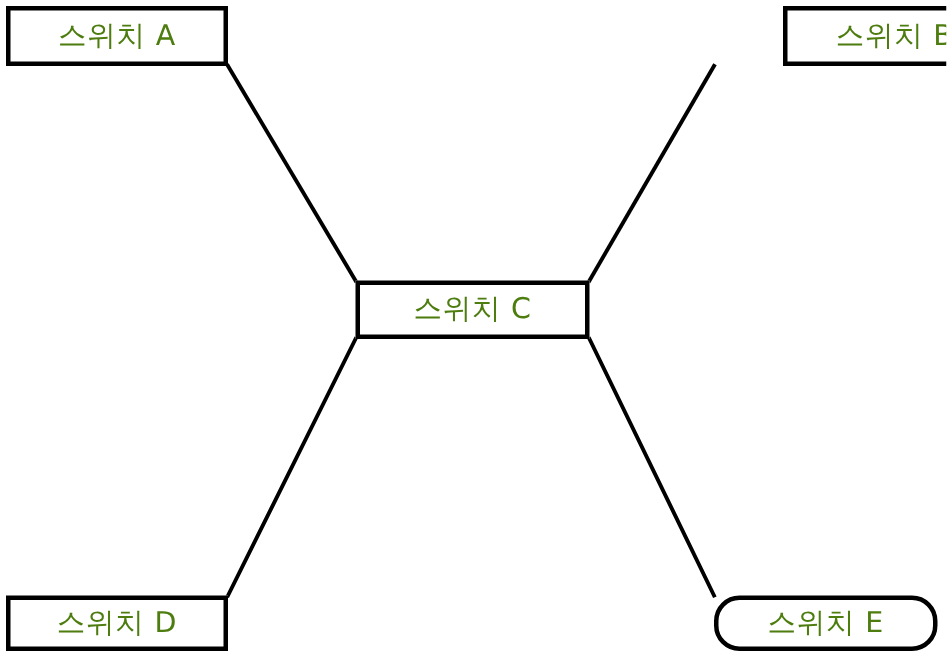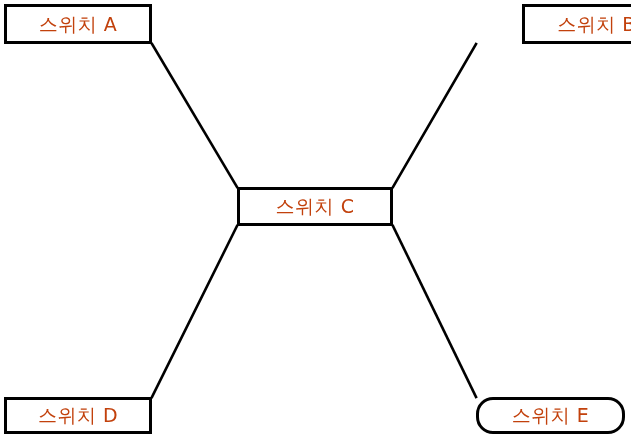--- a/index.html
+++ b/index.html
@@ -33,21 +33,21 @@
     border: 3px solid #000000;
     display: flex;
     align-items: center;
     justify-content: center;
     z-index: 2;
   }
   .node-label {
     font-family: "DejaVu Sans", "Liberation Sans", sans-serif;
     font-size: 19px;
     line-height: 1;
-    color: #c2410c;
+    color: #4d7c0f;
     white-space: nowrap;
     letter-spacing: 0.5px;
   }
   #node-switch-a { left: 4px;   top: 4px;   width: 148px; height: 40px; }
   #node-switch-b { left: 476px; top: 4px;   width: 149px; height: 40px; margin-left: 46px; }
   #node-switch-c { left: 237px; top: 187px; width: 156px; height: 39px; }
   #node-switch-d { left: 4px;   top: 397px; width: 148px; height: 37px; }
   #node-switch-e { left: 476px; top: 397px; width: 149px; height: 37px; border-radius: 17px; }
 </style>
 </head>

